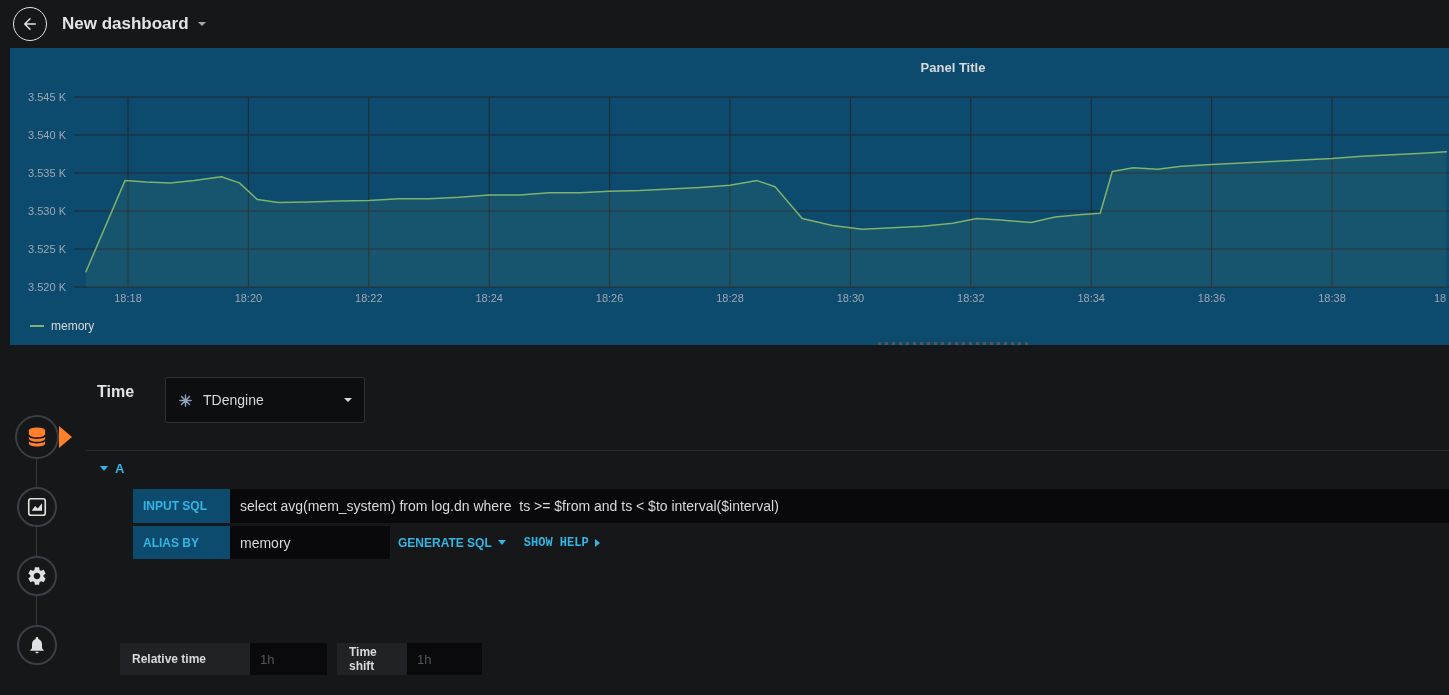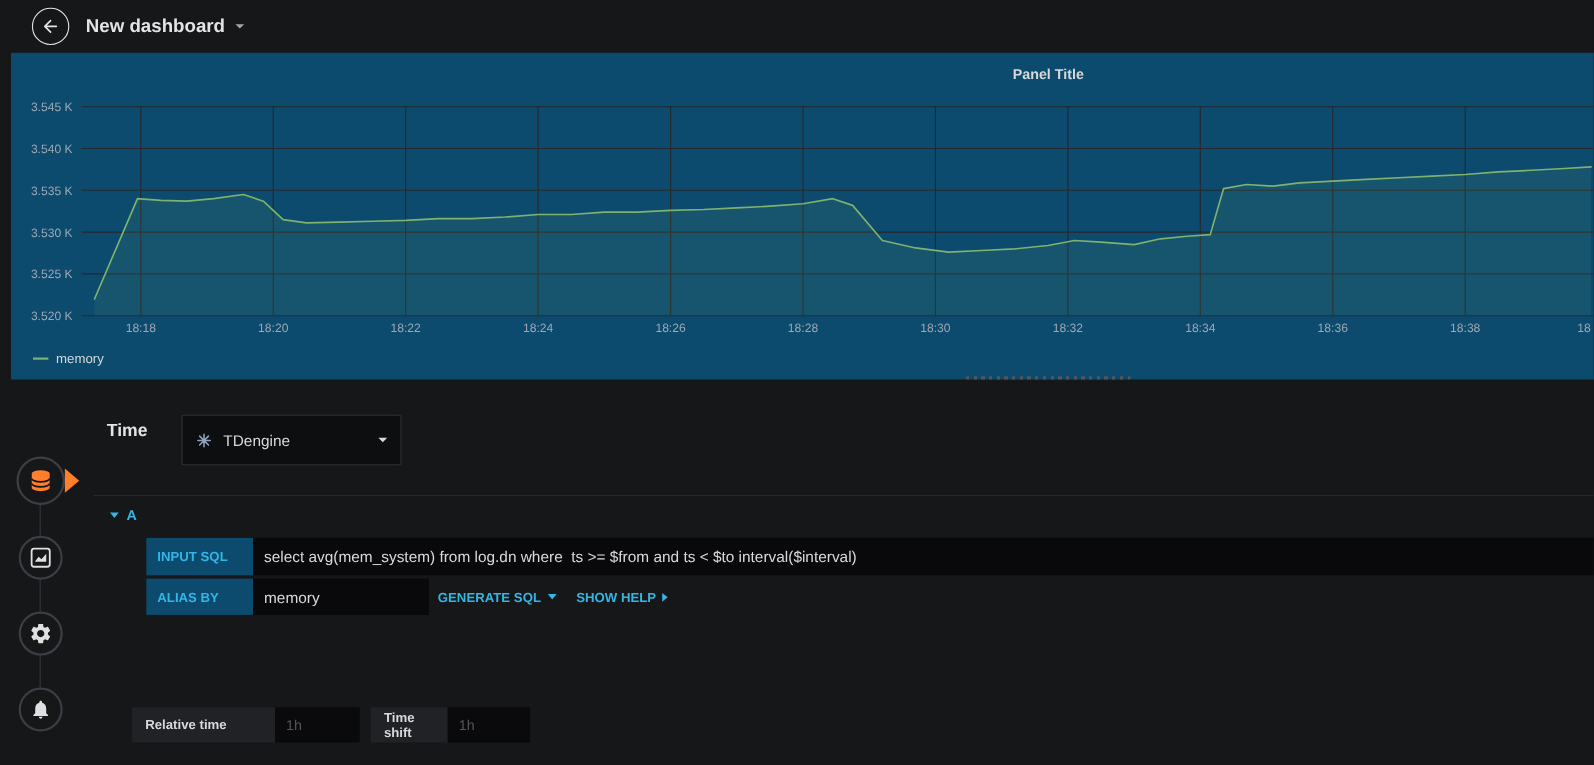--- a/index.html
+++ b/index.html
@@ -3,21 +3,21 @@
 <meta charset="utf-8">
 <style>
   * { margin:0; padding:0; box-sizing:border-box; }
   html,body { background:#161719; }
   #root {
     position:relative; width:1449px; height:695px; overflow:hidden;
     background:#161719; font-family:"Liberation Sans", sans-serif; color:#d8d9da;
   }
 
   
-  .topbar { position:absolute; left:0; top:0; width:1437px; height:48px; display:flex; align-items:center; padding-left:29px; background:#161719; }
+  .topbar { position:absolute; left:0; top:0; width:1437px; height:48px; display:flex; align-items:center; padding-left:13px; background:#161719; }
   .back-btn { width:34px; height:34px; border:1.5px solid #e3e4e6; border-radius:50%; display:flex; align-items:center; justify-content:center; cursor:pointer; flex:none; }
   .dash-title { margin-left:15px; display:flex; align-items:center; gap:9px; font-size:17px; font-weight:700; color:#e3e4e6; cursor:pointer; }
   .caret-down { width:0; height:0; border-left:4px solid transparent; border-right:4px solid transparent; border-top:4px solid #9fa7b3; }
 
   
   .panel { position:absolute; left:10px; top:48px; width:1439px; height:297px; background:#0c4a6e; }
   .panel-title { position:absolute; left:943px; top:12px; transform:translateX(-50%); font-size:13px; font-weight:700; color:#d8d9da; cursor:pointer; white-space:nowrap; }
   #chart-svg { position:absolute; left:0; top:37px; overflow:hidden; font-family:"Liberation Sans", sans-serif; }
   .legend { position:absolute; left:20px; top:271px; display:flex; align-items:center; gap:7px; font-size:12px; color:#d8d9da; cursor:pointer; }
   .legend-swatch { width:14px; height:2px; background:#7eb26d; }
@@ -50,21 +50,21 @@
 
   .row-inputsql { position:absolute; left:133px; top:489px; width:1316px; height:34px; display:flex; }
   .row-alias    { position:absolute; left:133px; top:526px; height:33px; display:flex; align-items:stretch; }
   .form-label { width:97px; flex:none; background:#0c4a6e; color:#33b5e5; font-size:12px; font-weight:700;
     display:flex; align-items:center; padding:0 10px; }
   input { font-family:"Liberation Sans", sans-serif; }
   .sql-input { flex:1; background:#09090b; border:none; outline:none; color:#d8d9da; font-size:14px; padding:12px 10px; }
   .alias-input { width:160px; background:#09090b; border:none; outline:none; color:#d8d9da; font-size:14px; padding:0 10px; }
   .btn-text { display:flex; align-items:center; gap:6px; color:#33b5e5; font-size:12px; font-weight:700;
     background:none; border:none; cursor:pointer; margin-left:8px; font-family:"Liberation Sans", sans-serif; }
-  .btn-text.help { margin-left:18px; }
+  .btn-text.help { margin-left:18px;font-family:Liberation Mono, monospace; }
 
   .sql-preview { position:absolute; left:140px; top:573px; font-family:"DejaVu Sans Mono", monospace; font-size:13px; color:#c9ced3; white-space:pre; }
 
   .time-row { position:absolute; left:120px; top:643px; height:32px; display:flex; align-items:stretch; }
   .time-label { background:#202226; color:#d8d9da; font-size:12px; font-weight:700; display:flex; align-items:center; padding:0 12px; }
   .time-label.rel { width:130px; }
   .time-label.shift { width:70px; }
   .time-input { background:#0a0a0c; border:none; outline:none; color:#d8d9da; font-size:13px; padding:0 10px; }
   .time-input.rel { width:77px; }
   .time-input.shift { width:75px; }

